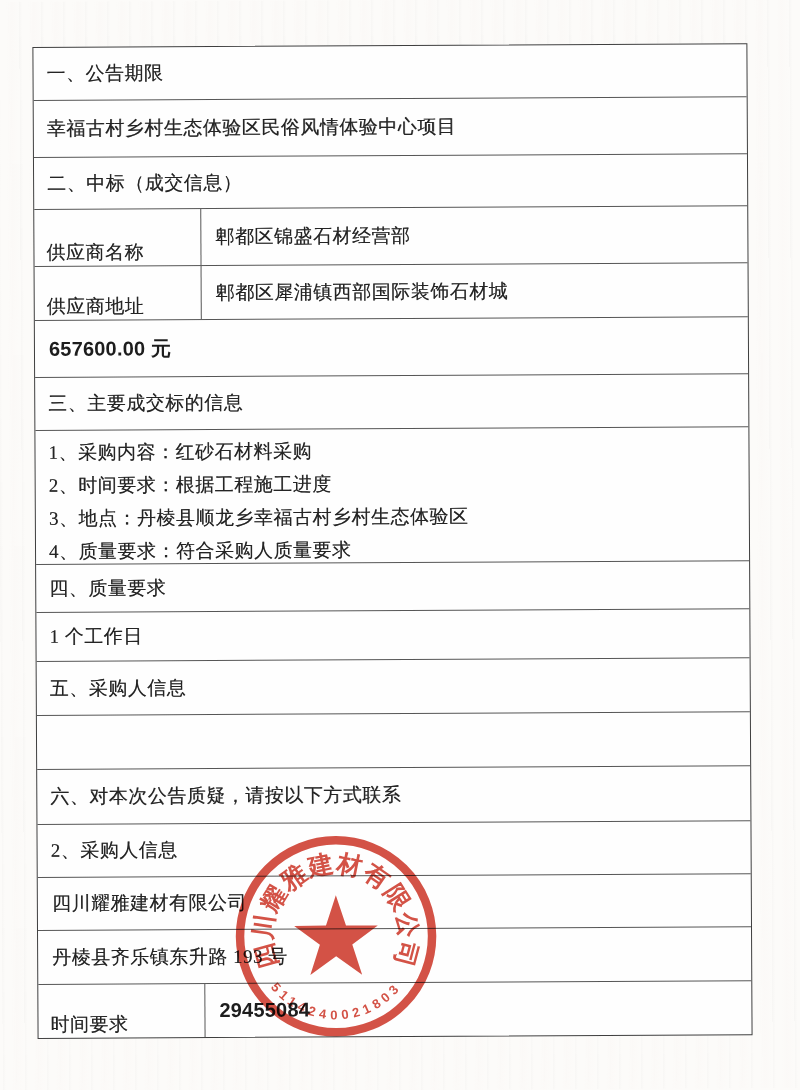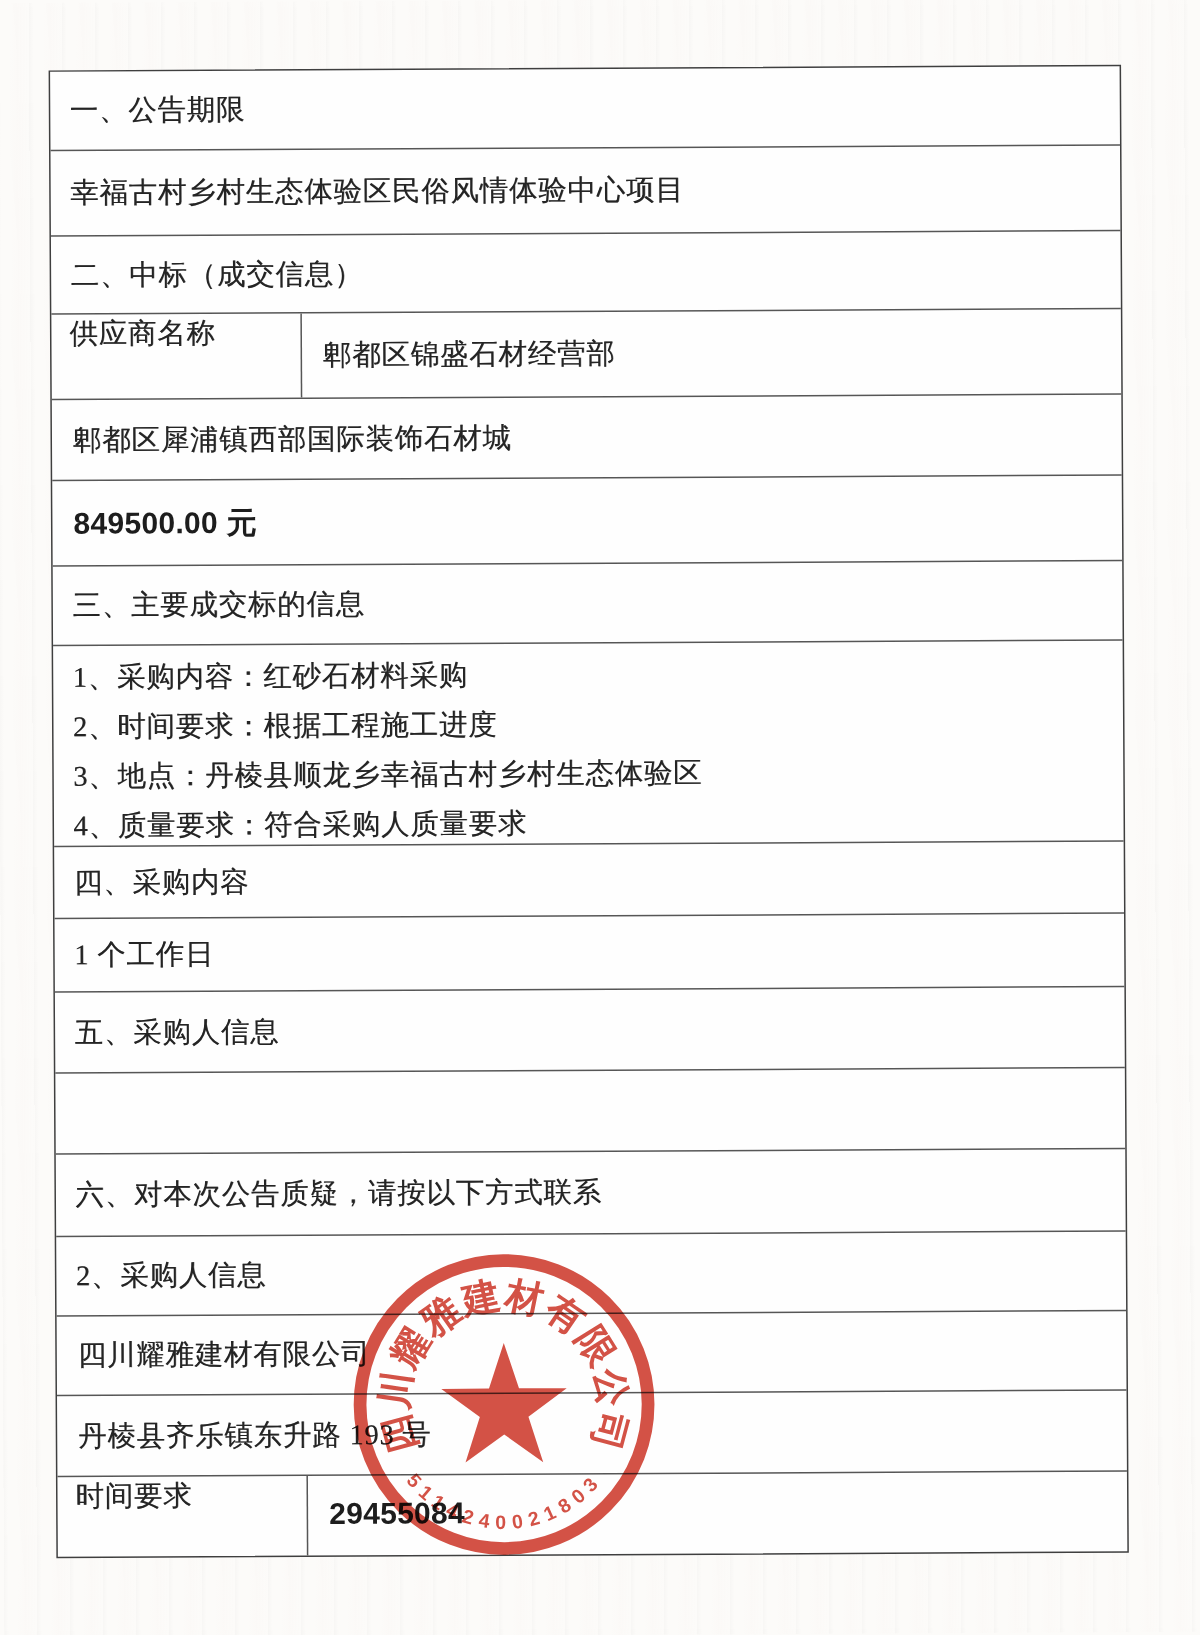--- a/index.html
+++ b/index.html
@@ -50,21 +50,21 @@
     text-shadow: 0.3px 0 0 rgba(30,30,30,0.55);
   }
   .row:last-child { border-bottom: none; }
   .row .pad { padding-left: 13px; }
   .cols { padding: 0; }
   .cols .label {
     box-sizing: border-box;
     width: 167px;
     align-self: stretch;
     display: flex;
-    align-items: flex-start;
+    align-items: flex-end;
     padding-left: 12px;
     border-right: 1px solid #565656;
     flex: 0 0 auto;
   }
   .cols .value {
     display: flex;
     align-items: center;
     padding-left: 14px;
     flex: 1 1 auto;
   }
@@ -127,44 +127,47 @@
     <div class="row cols" style="height:57px">
       <div class="label">
         <span>供应商名称</span>
       </div>
       <div class="value">
         <span>郫都区锦盛石材经营部</span>
       </div>
     </div>
 
     <div class="row cols" style="height:54px">
+      <div class="label">
+        <span>供应商地址</span>
+      </div>
       <div class="value">
         <span>郫都区犀浦镇西部国际装饰石材城</span>
       </div>
     </div>
 
     <div class="row cols" style="height:57px">
       <div class="value">
-        <span class="sans">849500.00 元</span>
+        <span class="sans">657600.00 元</span>
       </div>
     </div>
 
     <div class="row" style="height:53px">
       <span class="pad">三、主要成交标的信息</span>
     </div>
 
     <div class="row list" style="height:134px">
       <span class="line">1、采购内容：红砂石材料采购</span>
       <span class="line">2、时间要求：根据工程施工进度</span>
       <span class="line">3、地点：丹棱县顺龙乡幸福古村乡村生态体验区</span>
       <span class="line">4、质量要求：符合采购人质量要求</span>
     </div>
 
     <div class="row" style="height:48px">
-      <span class="pad">四、采购内容</span>
+      <span class="pad">四、质量要求</span>
     </div>
 
     <div class="row" style="height:49px">
       <span class="pad">1 个工作日</span>
     </div>
 
     <div class="row" style="height:54px">
       <span class="pad">五、采购人信息</span>
     </div>
 

